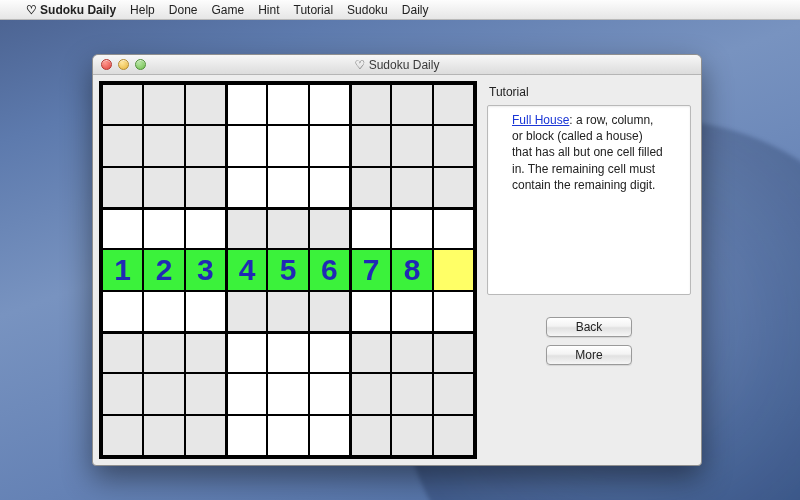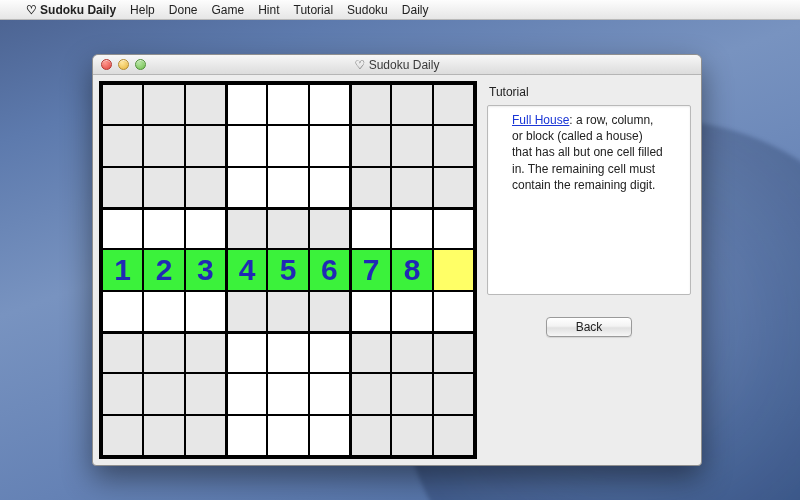--- a/index.html
+++ b/index.html
@@ -270,16 +270,17 @@
         <div class="cell shaded"></div>
       </div>
 
     <div class="panel">
       <div class="panel-title">Tutorial</div>
       <div class="desc">
         <a href="#">Full House</a><span>: a row, column, or block (called a house) that has all but one cell filled in. The remaining cell must contain the remaining digit.</span>
       </div>
       <div class="buttons">
         <button class="aqua-btn">Back</button>
+        <button class="aqua-btn">More</button>
       </div>
     </div>
   </div>
 </div>
 
 </body></html>

